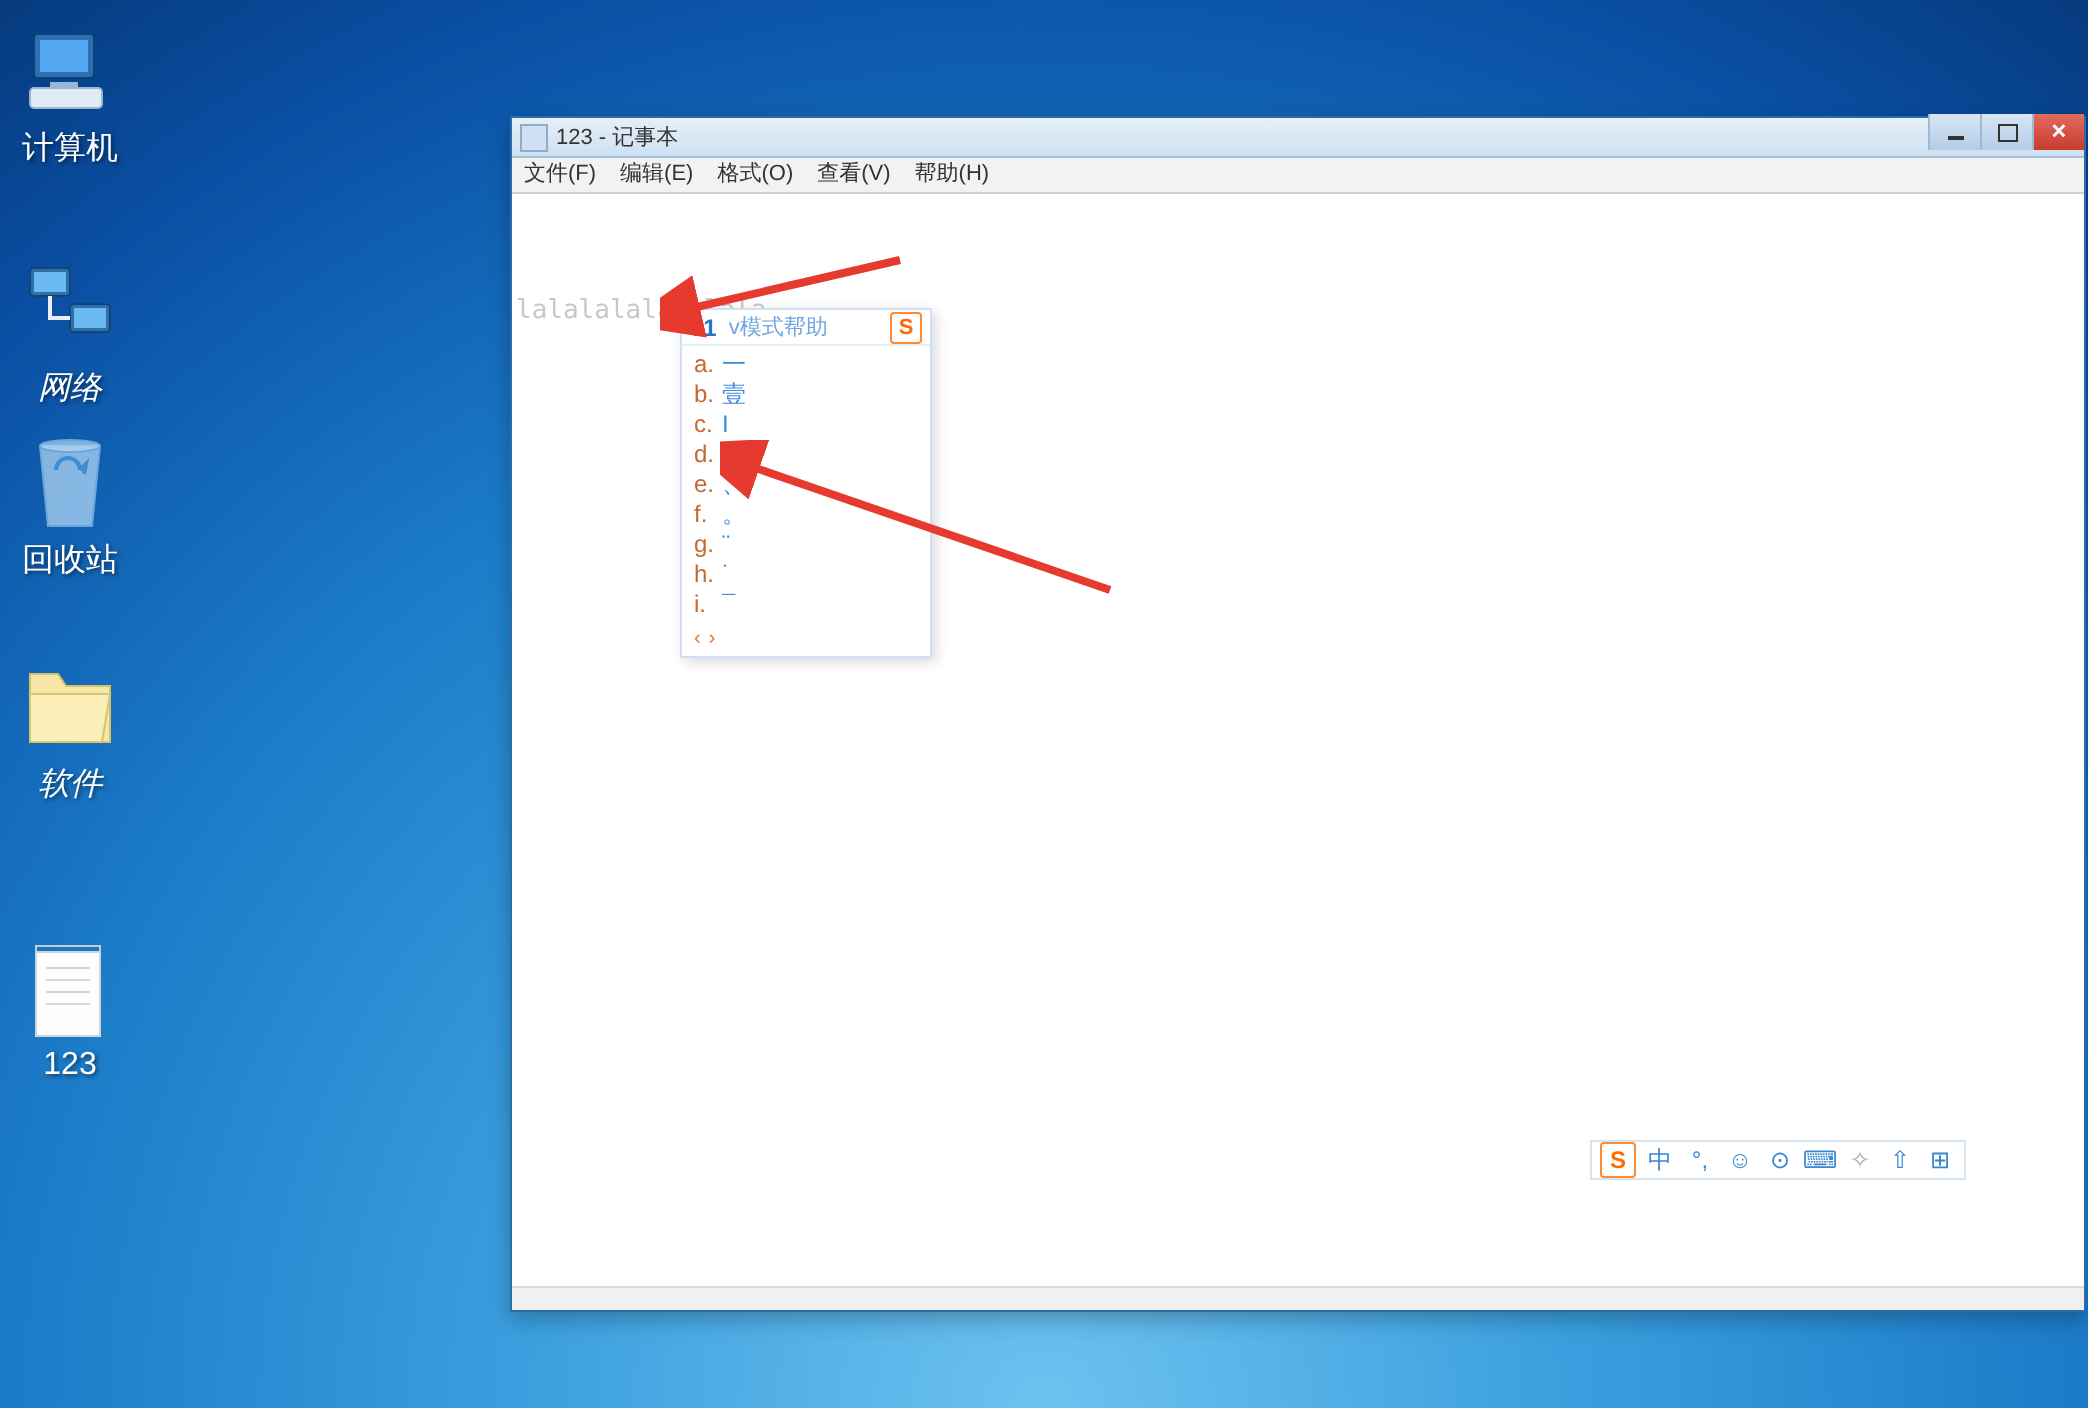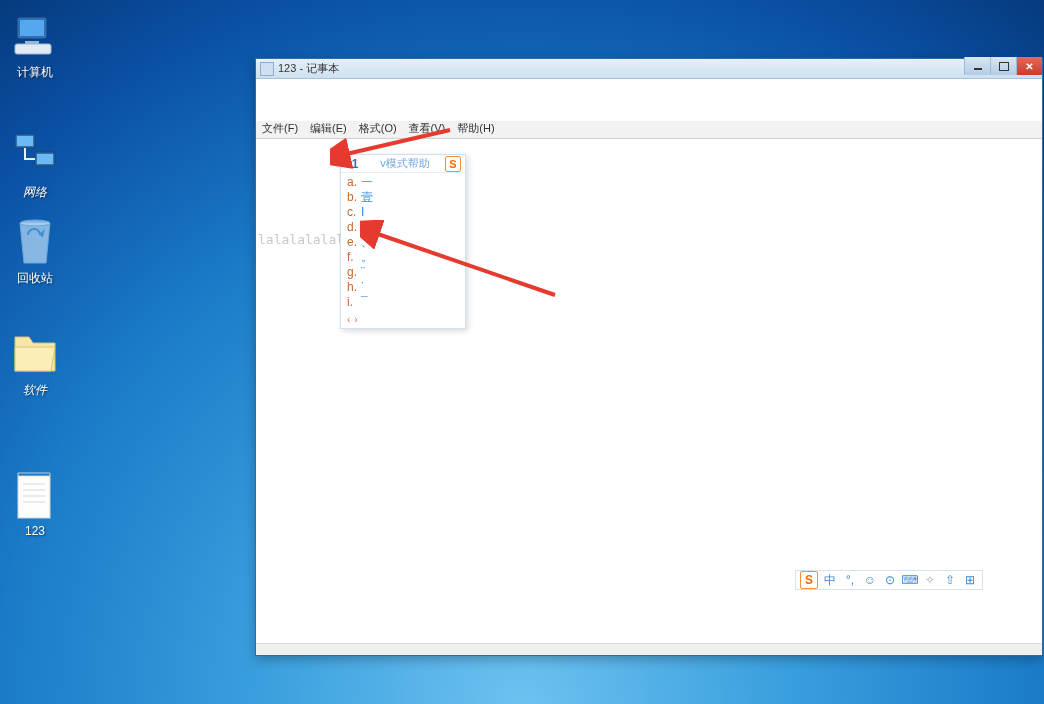--- a/index.html
+++ b/index.html
@@ -11,21 +11,21 @@
     background: radial-gradient(circle at 50% 100%, #6dc2f0 0%, #3a9fde 30%, #1a7ac7 60%, #0a4fa3 85%, #063a7d 100%);
     position: relative;
   }
 
   
   .desktop-icon {
     position: absolute;
     width: 70px;
     text-align: center;
     color: #fff;
-    font-size: 12px;
+    font-size: 16px;
     text-shadow: 1px 1px 2px rgba(0,0,0,.55);
     cursor: default;
   }
   .desktop-icon .icon-box {
     width: 48px;
     height: 48px;
     margin: 0 auto 4px;
     display: flex;
     align-items: center;
     justify-content: center;
@@ -37,21 +37,20 @@
     position: absolute;
     left: 255px;
     top: 58px;
     width: 788px;
     height: 598px;
     background: #fff;
     border: 1px solid #2a6da8;
     box-shadow: 0 4px 10px rgba(0,0,0,.25);
     display: flex;
     flex-direction: column;
-    gap: 42px;
   }
   .title-bar {
     height: 20px;
     background: linear-gradient(#e6eff7,#cde1f2);
     display: flex;
     align-items: center;
     font-size: 11px;
     color: #333;
     border-bottom: 1px solid #a9c2db;
     padding-left: 4px;
@@ -125,21 +124,21 @@
     z-index:10;
   }
   .ime-head {
     display:flex;
     align-items:center;
     height:18px;
     padding: 0 4px;
     border-bottom:1px solid #e6eef6;
   }
   .ime-input { color:#2a72c2; font-weight:bold; }
-  .ime-mode { color:#6fa8e0; margin-left:22px; font-size:11px; }
+  .ime-mode { color:#6fa8e0; margin-left:6px; font-size:11px; }
   .ime-logo {
     width:16px;height:16px;
     margin-left:auto;
     display:flex;align-items:center;justify-content:center;
     color:#ff6a00;font-weight:bold;font-family:Arial;
     border:1px solid #ff8c33;
     border-radius:2px;
     background:#fff;
     font-size:11px;
   }

